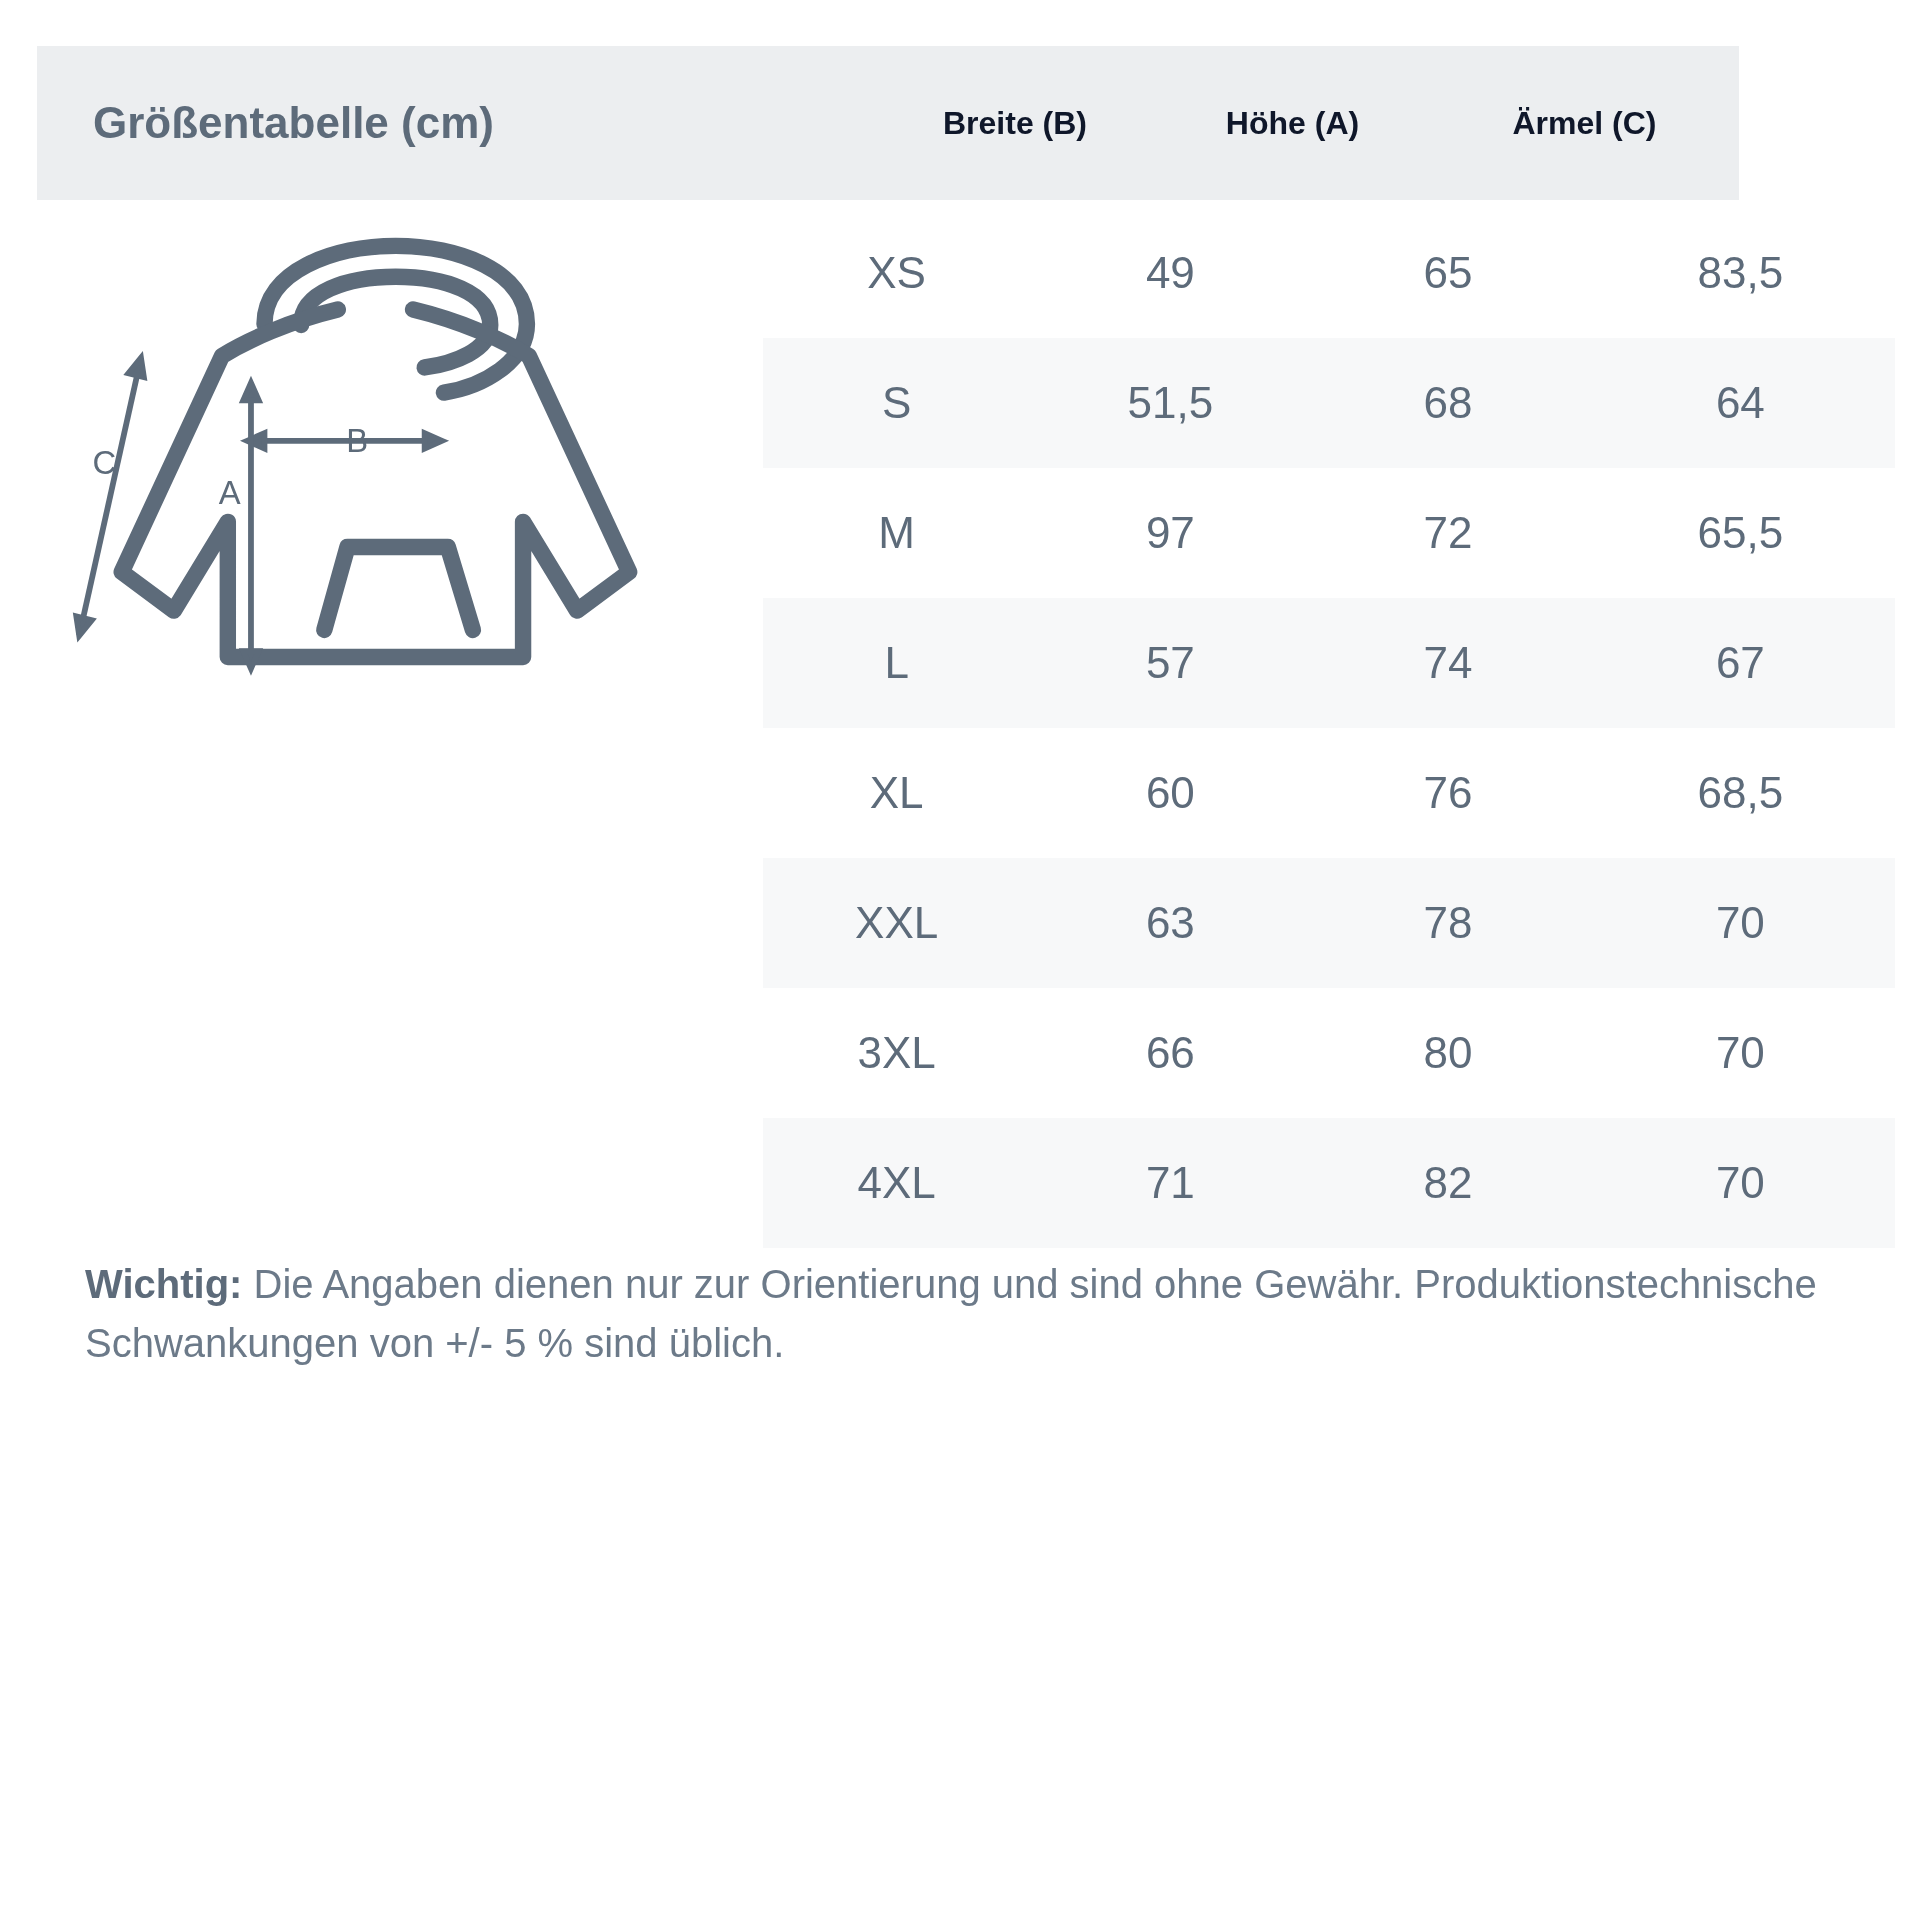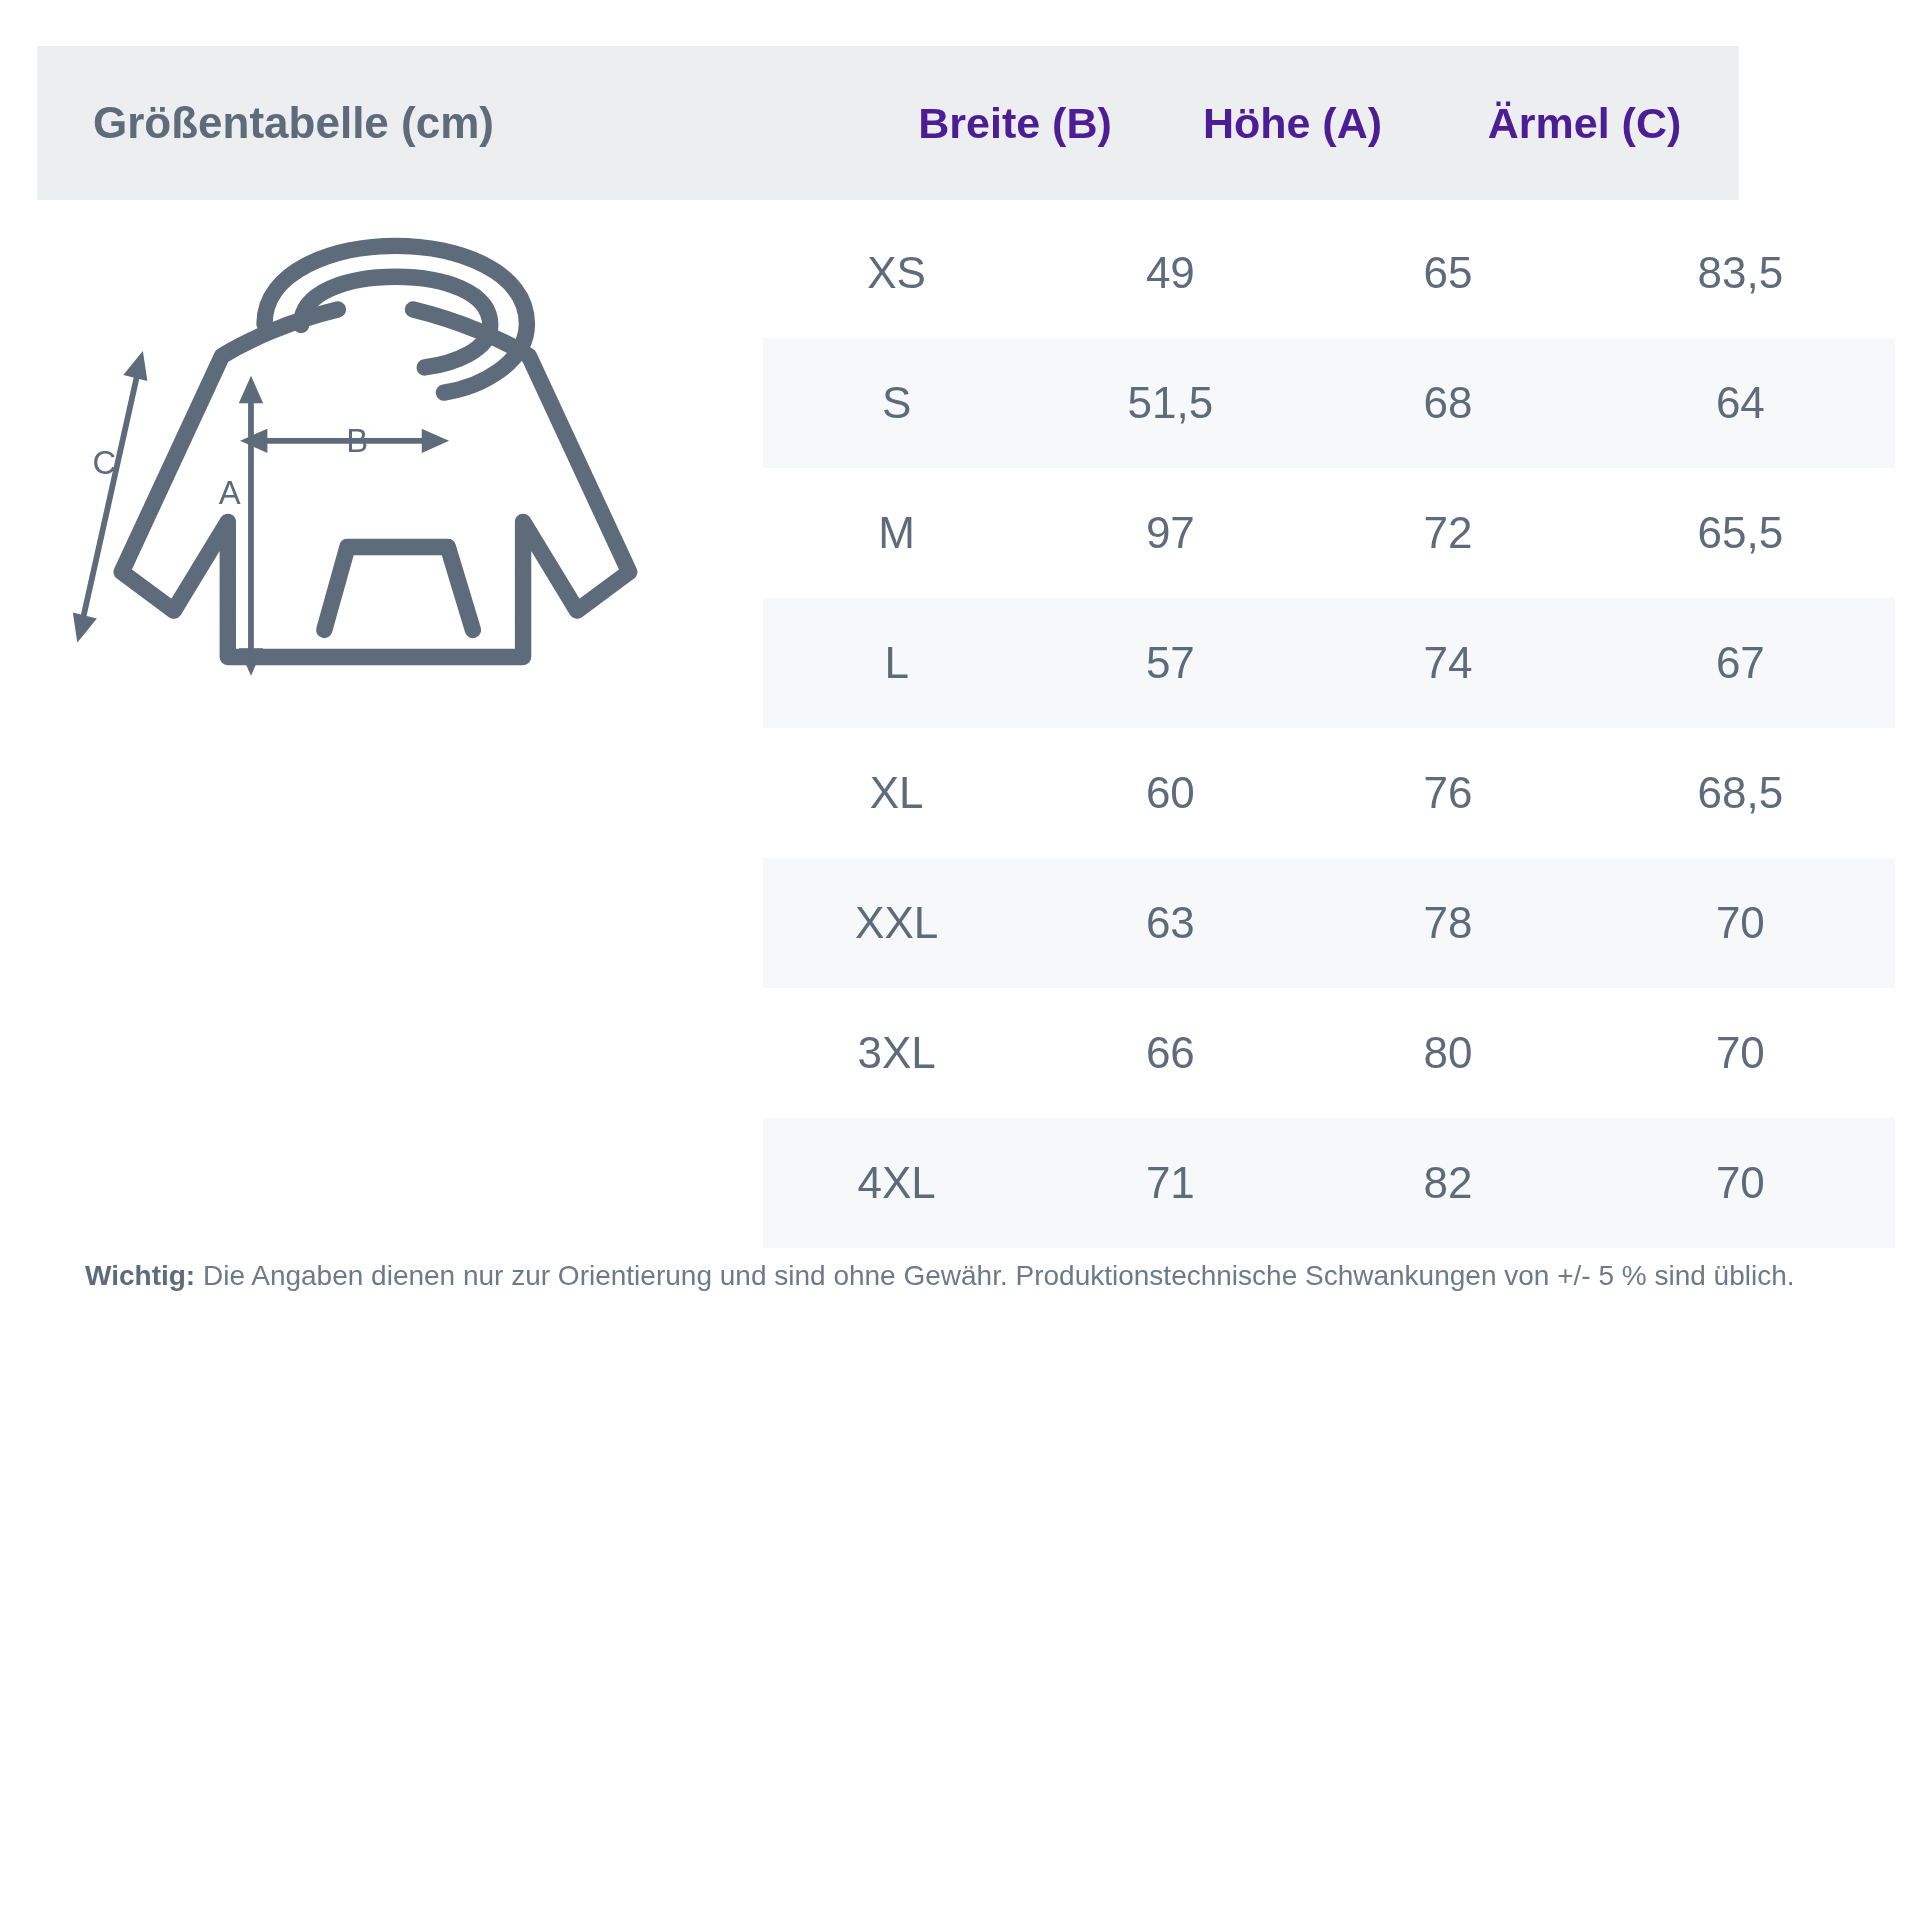--- a/index.html
+++ b/index.html
@@ -44,23 +44,23 @@
   }
   .header-cols {
     position: absolute;
     right: 0;
     top: 0;
     height: 154px;
     display: flex;
     align-items: center;
   }
   .header-col {
-    font-size: 43px;
+    font-size: 32px;
     font-weight: bold;
-    color: #4c1d95;
+    color: #0f172a;
     text-align: center;
     white-space: nowrap;
   }
   .header-col.b { width: 280px; }
   .header-col.a { width: 275px; }
   .header-col.c { width: 309px; }
 
   
   .illustration {
     position: absolute;
@@ -95,21 +95,21 @@
   .col-b     { width: 280px; }
   .col-a     { width: 275px; }
   .col-c     { width: 309px; }
 
   
   .footnote {
     position: absolute;
     left: 85px;
     top: 1255px;
     width: 1767px;
-    font-size: 28px;
+    font-size: 40px;
     line-height: 1.48;
     color: #6c7a89;
   }
   .footnote b {
     color: #5d6b7a;
     font-weight: bold;
   }
 </style>
 </head>
 <body>

